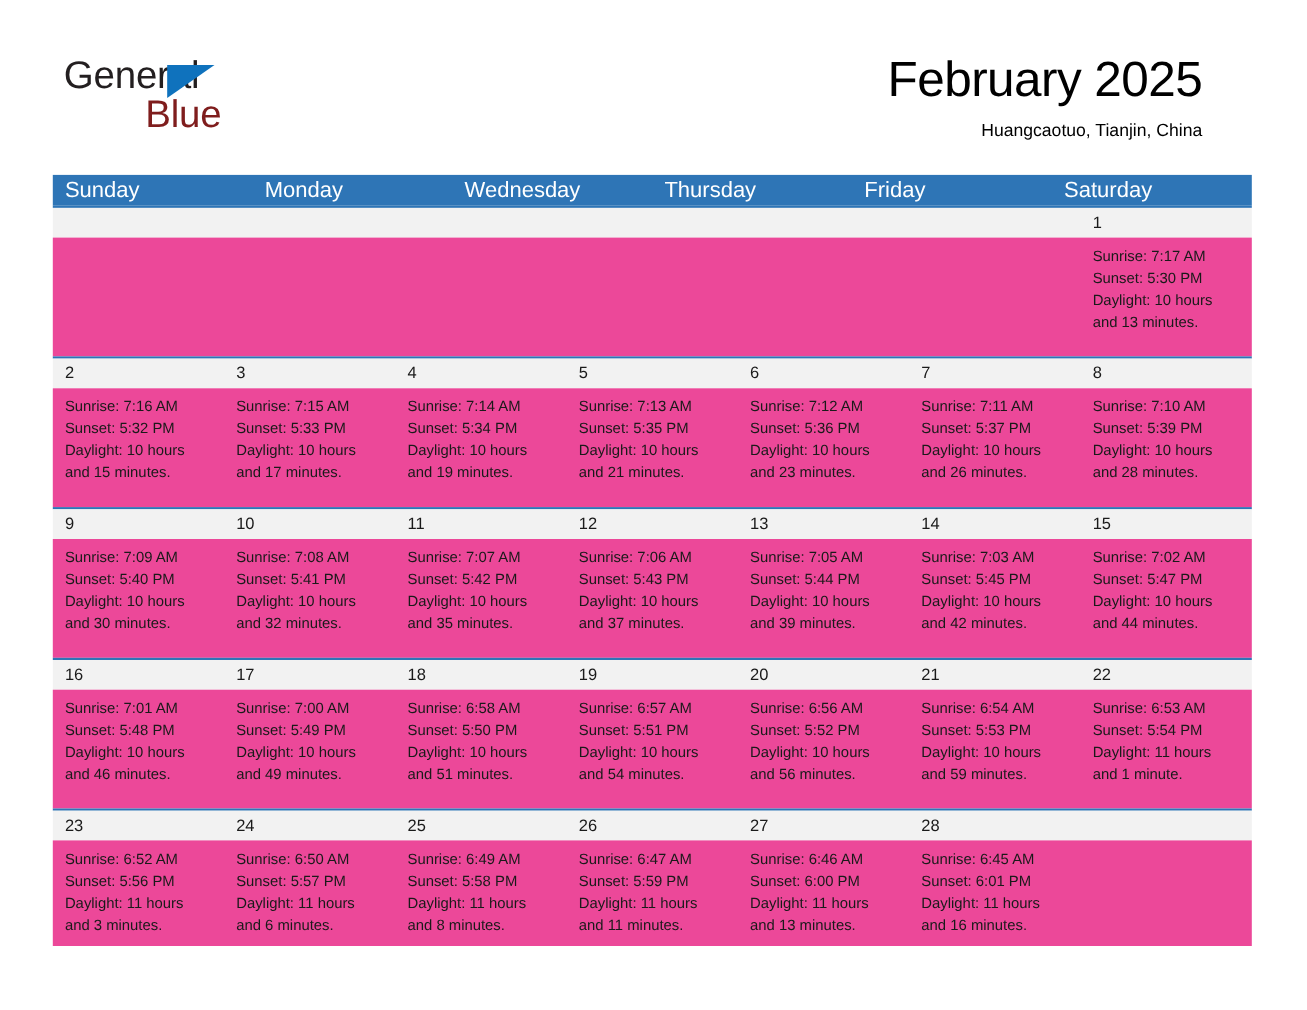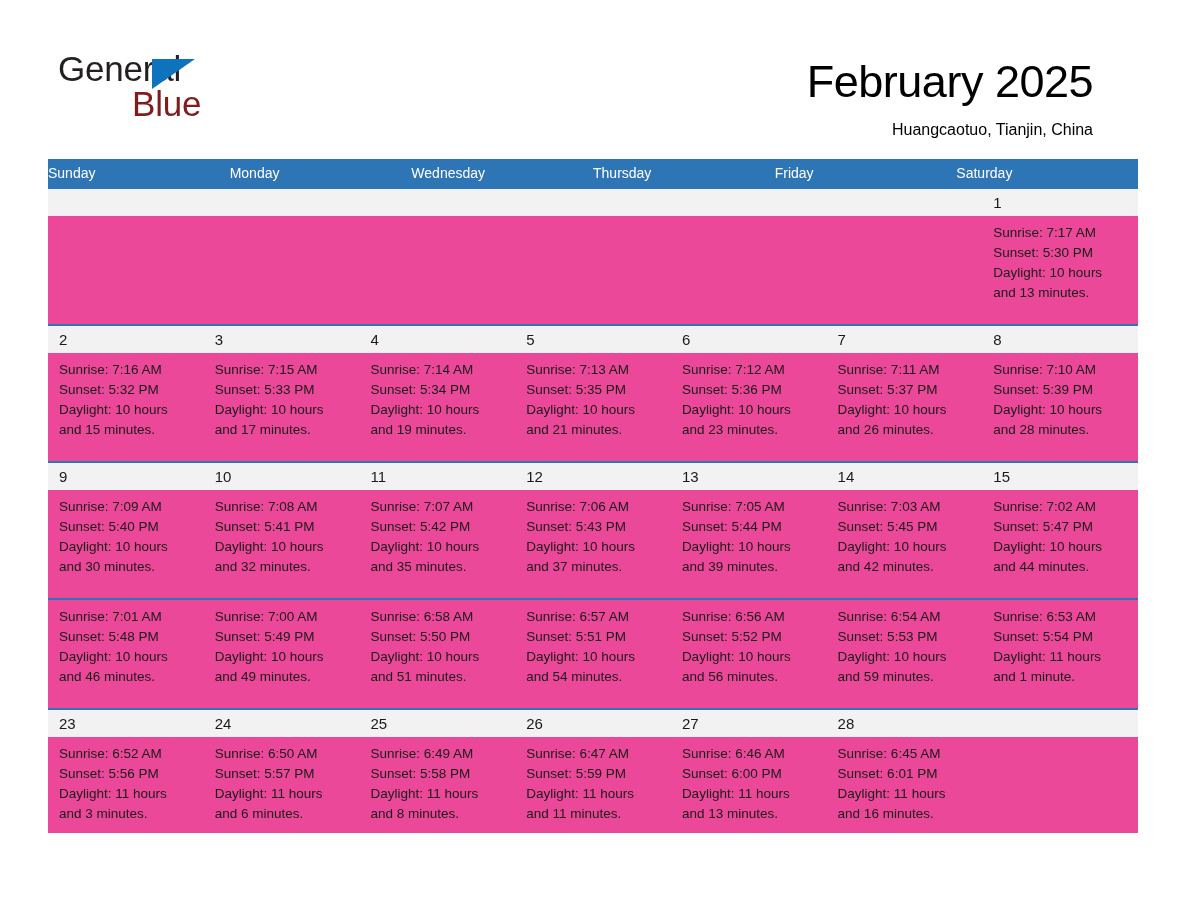--- a/index.html
+++ b/index.html
@@ -64,21 +64,20 @@
     color: #7f1d1d;
     letter-spacing: -0.2px;
     font-weight: 400;
   }
   .title-block {
     position: absolute;
     right: 55px;
     top: 46px;
     text-align: right;
     width: 700px;
-    margin-top: 10px;
   }
   .month-title {
     font-size: 45px;
     line-height: 52px;
     font-weight: 400;
     color: #000;
     letter-spacing: -0.5px;
   }
   .location-title {
     margin-top: 8px;
@@ -96,22 +95,23 @@
     width: 1090px;
   }
   .weekdays {
     display: flex;
     background: #2e75b6;
     height: 28px;
   }
   .weekday {
     flex: 1 1 0;
     color: #ffffff;
-    font-size: 14px;
+    font-size: 20px;
     line-height: 28px;
+    padding-left: 11px;
     box-sizing: border-box;
     white-space: nowrap;
   }
 
   .week {
     border-top: 2px solid #2e75b6;
   }
   .week:first-of-type {
     border-top: none;
   }
@@ -341,20 +341,29 @@
         <div class="infocell">
           <div class="infoline">Sunrise: 7:02 AM</div>
           <div class="infoline">Sunset: 5:47 PM</div>
           <div class="infoline">Daylight: 10 hours</div>
           <div class="infoline">and 44 minutes.</div>
         </div>
       </div>
     </div>
 
     <div class="week">
+      <div class="week-dates">
+        <div class="datecell">16</div>
+        <div class="datecell">17</div>
+        <div class="datecell">18</div>
+        <div class="datecell">19</div>
+        <div class="datecell">20</div>
+        <div class="datecell">21</div>
+        <div class="datecell">22</div>
+      </div>
       <div class="week-body">
         <div class="infocell">
           <div class="infoline">Sunrise: 7:01 AM</div>
           <div class="infoline">Sunset: 5:48 PM</div>
           <div class="infoline">Daylight: 10 hours</div>
           <div class="infoline">and 46 minutes.</div>
         </div>
         <div class="infocell">
           <div class="infoline">Sunrise: 7:00 AM</div>
           <div class="infoline">Sunset: 5:49 PM</div>

